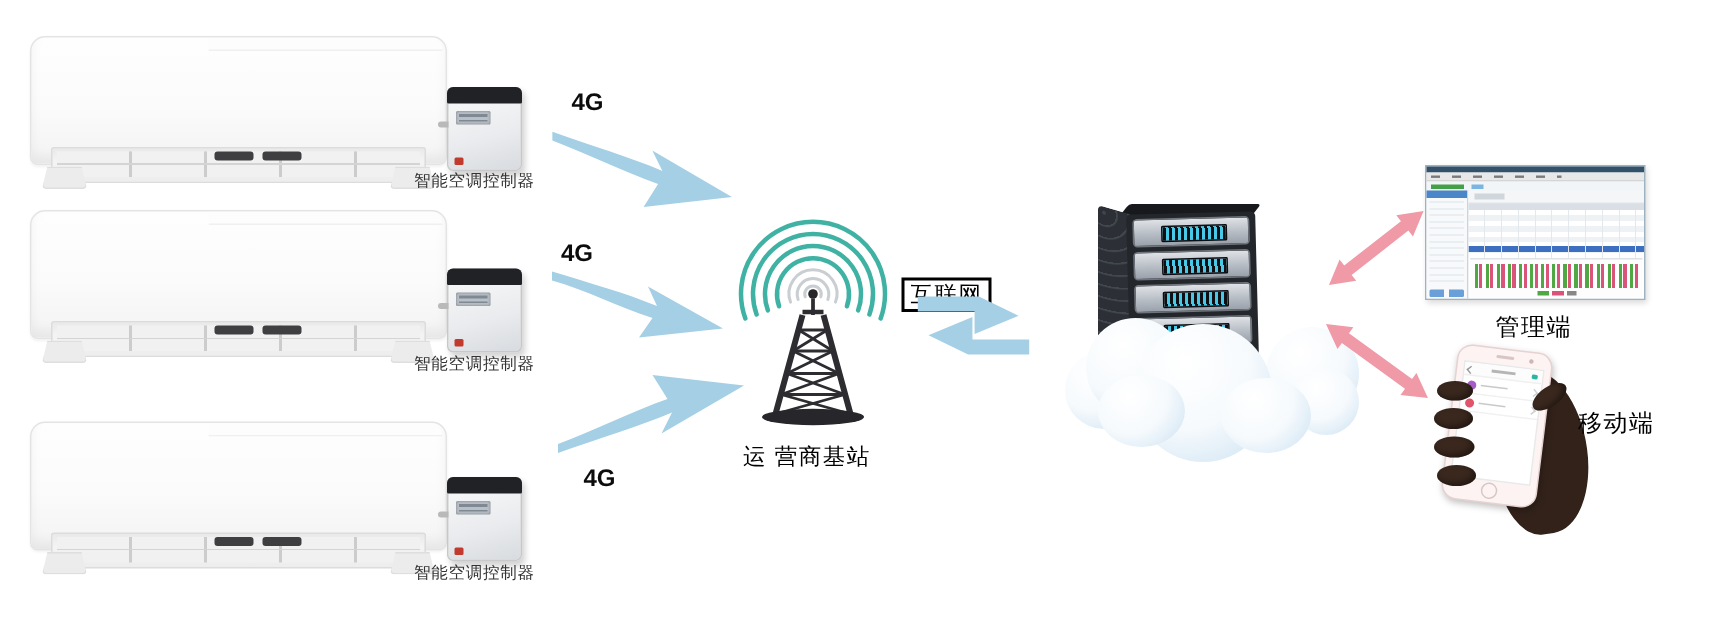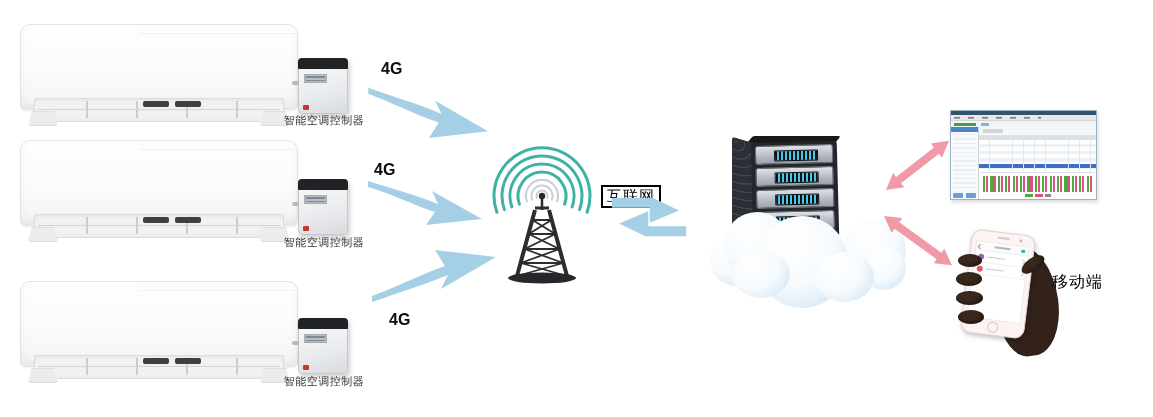--- a/index.html
+++ b/index.html
@@ -27,21 +27,21 @@
 
   
   .ctrl{width:48px;height:54px;background:linear-gradient(165deg,#fafafa 0%,#e9ebee 60%,#d8dbdf 100%);
     border:1px solid #c8c8c8;border-radius:4px;box-shadow:2px 3px 4px rgba(0,0,0,.18);}
   .ctrl-top{position:absolute;left:-1px;right:-1px;top:-1px;height:11px;background:#202225;border-radius:4px 4px 1px 1px;}
   .ctrl-screen{position:absolute;left:5px;top:15px;width:23px;height:9px;background:#b9bfc6;border-radius:1px;
     box-shadow:inset 0 0 2px rgba(0,0,0,.35);}
   .ctrl-screen span{display:block;margin:2px;height:1.6px;background:#7f8993;}
   .ctrl-dot{position:absolute;left:4px;bottom:3px;width:6px;height:5px;background:#c2392d;border-radius:1px;}
   .ctrl-wire{position:absolute;left:-7px;top:22px;width:7px;height:4px;background:#b9b9b9;border-radius:2px 0 0 2px;}
-  .ctrl-label{font-size:11px;letter-spacing:.5px;color:#333;width:96px;text-align:center;}
+  .ctrl-label{font-size:11px;letter-spacing:.5px;color:#333;width:96px;}
 
   .net-label{font-size:16px;font-weight:bold;color:#0c0c0c;}
   .node-label{font-size:15px;color:#000;letter-spacing:1px;}
   .boxed-label{font-size:15px;color:#000;border:2px solid #000;padding:0 4px;background:#fff;letter-spacing:1px;}
 
   svg{display:block;overflow:visible;}
   .swoosh{fill:#a4cfe4;}
   .exch{fill:#a4cfe4;}
   .pinkarrow{fill:#ef9aa6;}
 
@@ -214,20 +214,21 @@
     <g stroke="#2c2c31" fill="none">
       <path d="M60,49 L60,60" stroke-width="2.5"></path>
       <path d="M53,58 L67,58" stroke-width="3"></path>
       <path d="M53,60 L35,126 M67,60 L85,126" stroke-width="4"></path>
       <path d="M50.5,70 H69.5 M46.7,84 H73.3 M42.6,99 H77.4 M38.8,113 H81.2" stroke-width="2"></path>
       <path d="M50.5,70 L73.3,84 M69.5,70 L46.7,84 M46.7,84 L77.4,99 M73.3,84 L42.6,99
                M42.6,99 L81.2,113 M77.4,99 L38.8,113 M38.8,113 L85,126 M81.2,113 L35,126" stroke-width="1.8"></path>
     </g>
     <ellipse cx="60" cy="128" rx="34" ry="5.5" fill="#26262b"></ellipse>
   </svg>
+  <div class="abs node-label" style="left:468px;top:295px;width:140px;text-align:center;">运 营商基站</div>
 
   <div class="abs boxed-label" style="left:601px;top:185px;">互联网</div>
   <svg class="abs" style="left:598px;top:197px;" width="102" height="40" viewBox="0 0 104 56">
     <path class="exch" d="M0,1 L57,1 L94,19 L53,36 L53,15 L0,15 Z"></path>
     <path class="exch" d="M0,1 L57,1 L94,19 L53,36 L53,15 L0,15 Z" transform="rotate(180 52 28)"></path>
   </svg>
 
   <div class="abs" style="left:716px;top:134px;width:170px;height:165px;">
     <div class="abs srv-top"></div>
     <div class="abs srv-side"></div>
@@ -277,20 +278,21 @@
         <div class="mg-filter"></div>
         <div class="mg-thead"></div>
         <div class="mg-rows"></div>
         <div class="mg-chart">
           <div class="mg-bars"></div>
             <div class="mg-legend"></div>
         </div>
       </div>
     </div>
   </div>
+  <div class="abs node-label" style="left:950px;top:208px;width:145px;text-align:center;font-size:16px;">管理端</div>
 
   <div class="abs" style="left:956px;top:228px;width:110px;height:120px;">
     <div class="abs palm" style="left:40px;top:18px;width:62px;height:110px;transform:rotate(-8deg);"></div>
     <div class="abs phone" style="left:10px;top:4px;">
       <div class="ph-speaker"></div>
         <div class="ph-cam"></div>
       <div class="ph-screen">
         <div class="ph-nav">
           <div class="ph-back"></div>
           <div class="ph-title"></div>

